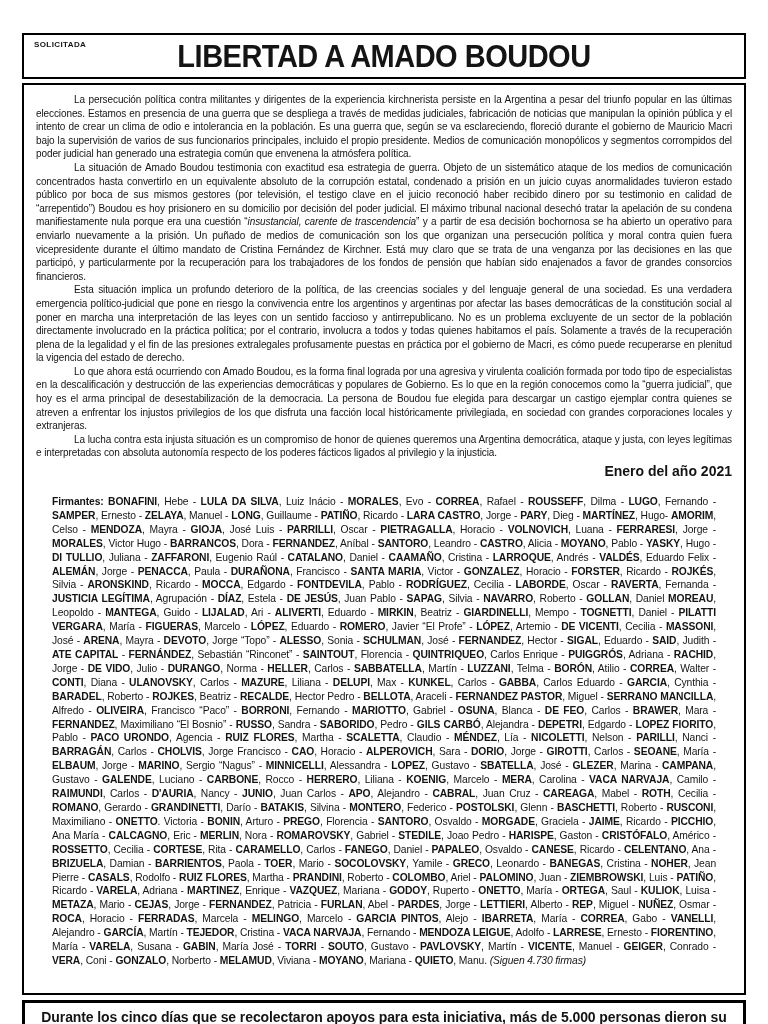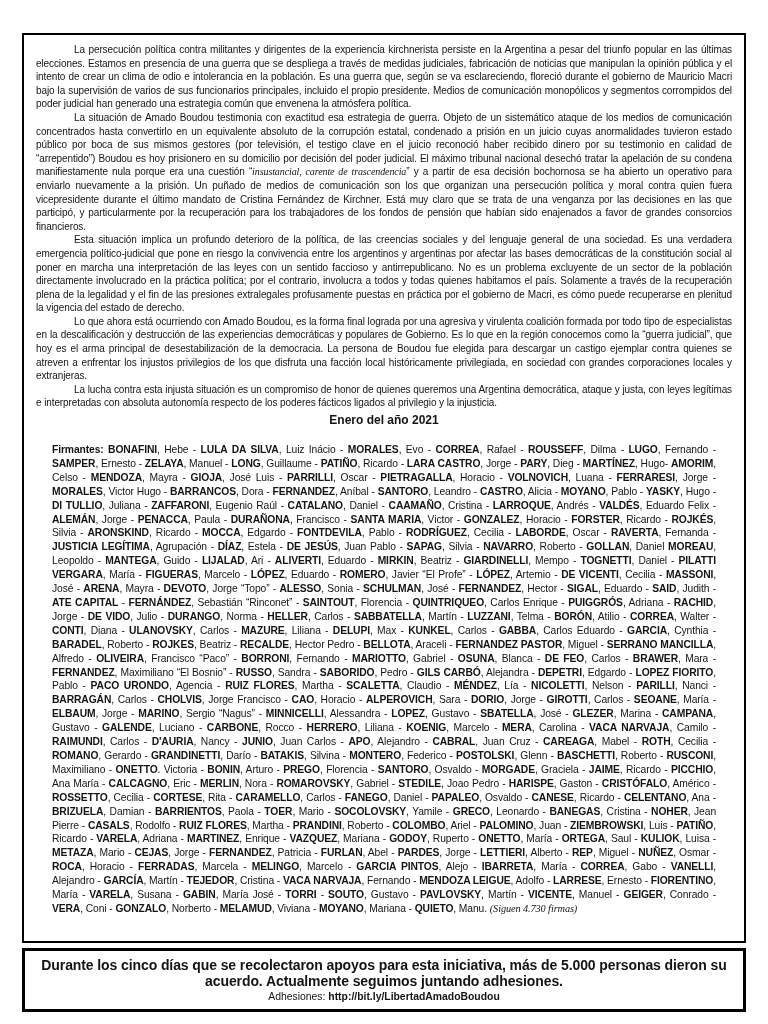--- a/index.html
+++ b/index.html
@@ -22,41 +22,45 @@
   .page-title{
     margin:0;font-size:29px;font-weight:bold;letter-spacing:-.5px;
     transform:scaleY(1.08);white-space:nowrap;
   }
   
   .main-box{padding:8px 12px 9px 12px;margin-bottom:5px;}
   .bodytext p{
     margin:0;font-size:10px;line-height:13.6px;
     text-align:justify;text-indent:38px;letter-spacing:-.1px;
   }
-  .italic{font-style:italic;font-family:Liberation Serif, serif;}
+  .italic{font-style:italic;}
   .date-line{
-    text-align:center;font-weight:bold;font-size:12px;
+    text-align:right;font-weight:bold;font-size:14px;
     margin:3px 0 7px 0;
   }
   .signers{
     margin:16px;font-size:10.3px;line-height:13.9px;
     text-align:justify;letter-spacing:-.1px;
   }
   .signers b{font-weight:bold;}
   
   .footer-box{border-width:3px;padding:6px 10px 7px 10px;text-align:center;}
   .footer-line1{margin:0;font-weight:bold;font-size:14px;letter-spacing:-.1px;}
   .footer-line2{margin:2px 0 0 0;font-size:10.4px;}
   .footer-line2 b{font-weight:bold;}
 </style>
 </head>
 <body>
 
 <div class="page">
 
+  <div class="box header-box">
+    <span class="solicitada-tag">SOLICITADA</span>
+    <h1 class="page-title">LIBERTAD A AMADO BOUDOU</h1>
+  </div>
 
   <div class="box main-box">
     <div class="bodytext">
       <p>La persecución política contra militantes y dirigentes de la experiencia kirchnerista persiste en la Argentina a pesar del triunfo popular en las últimas elecciones. Estamos en presencia de una guerra que se despliega a través de medidas judiciales, fabricación de noticias que manipulan la opinión pública y el intento de crear un clima de odio e intolerancia en la población. Es una guerra que, según se va esclareciendo, floreció durante el gobierno de Mauricio Macri bajo la supervisión de varios de sus funcionarios principales, incluido el propio presidente. Medios de comunicación monopólicos y segmentos corrompidos del poder judicial han generado una estrategia común que envenena la atmósfera política.</p>
       <p><span>La situación de Amado Boudou testimonia con exactitud esa estrategia de guerra. Objeto de un sistemático ataque de los medios de comunicación concentrados hasta convertirlo en un equivalente absoluto de la corrupción estatal, condenado a prisión en un juicio cuyas anormalidades tuvieron estado público por boca de sus mismos gestores (por televisión, el testigo clave en el juicio reconoció haber recibido dinero por su testimonio en calidad de “arrepentido”) Boudou es hoy prisionero en su domicilio por decisión del poder judicial. El máximo tribunal nacional desechó tratar la apelación de su condena manifiestamente nula porque era una cuestión “</span><span class="italic">insustancial, carente de trascendencia</span><span>” y a partir de esa decisión bochornosa se ha abierto un operativo para enviarlo nuevamente a la prisión. Un puñado de medios de comunicación son los que organizan una persecución política y moral contra quien fuera vicepresidente durante el último mandato de Cristina Fernández de Kirchner. Está muy claro que se trata de una venganza por las decisiones en las que participó, y particularmente por la recuperación para los trabajadores de los fondos de pensión que habían sido enajenados a favor de grandes consorcios financieros.</span></p>
       <p>Esta situación implica un profundo deterioro de la política, de las creencias sociales y del lenguaje general de una sociedad. Es una verdadera emergencia político-judicial que pone en riesgo la convivencia entre los argentinos y argentinas por afectar las bases democráticas de la constitución social al poner en marcha una interpretación de las leyes con un sentido faccioso y antirrepublicano. No es un problema excluyente de un sector de la población directamente involucrado en la práctica política; por el contrario, involucra a todos y todas quienes habitamos el país. Solamente a través de la recuperación plena de la legalidad y el fin de las presiones extralegales profusamente puestas en práctica por el gobierno de Macri, es cómo puede recuperarse en plenitud la vigencia del estado de derecho.</p>
       <p>Lo que ahora está ocurriendo con Amado Boudou, es la forma final lograda por una agresiva y virulenta coalición formada por todo tipo de especialistas en la descalificación y destrucción de las experiencias democráticas y populares de Gobierno. Es lo que en la región conocemos como la “guerra judicial”, que hoy es el arma principal de desestabilización de la democracia. La persona de Boudou fue elegida para descargar un castigo ejemplar contra quienes se atreven a enfrentar los injustos privilegios de los que disfruta una facción local históricamente privilegiada, en sociedad con grandes corporaciones locales y extranjeras.</p>
       <p>La lucha contra esta injusta situación es un compromiso de honor de quienes queremos una Argentina democrática, ataque y justa, con leyes legítimas e interpretadas con absoluta autonomía respecto de los poderes fácticos ligados al privilegio y la injusticia.</p>
     </div>
     <div class="date-line">Enero del año 2021</div>

